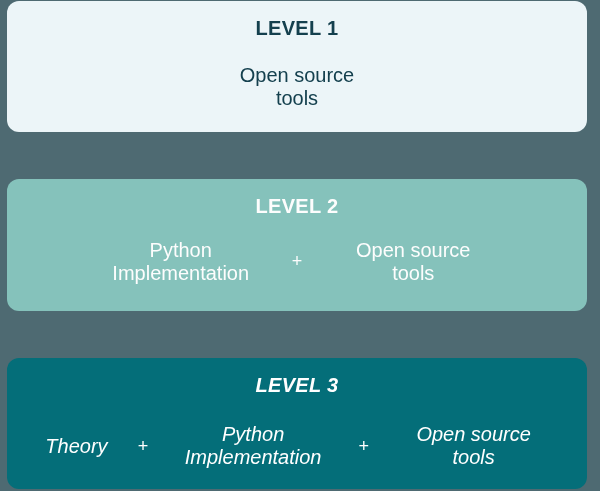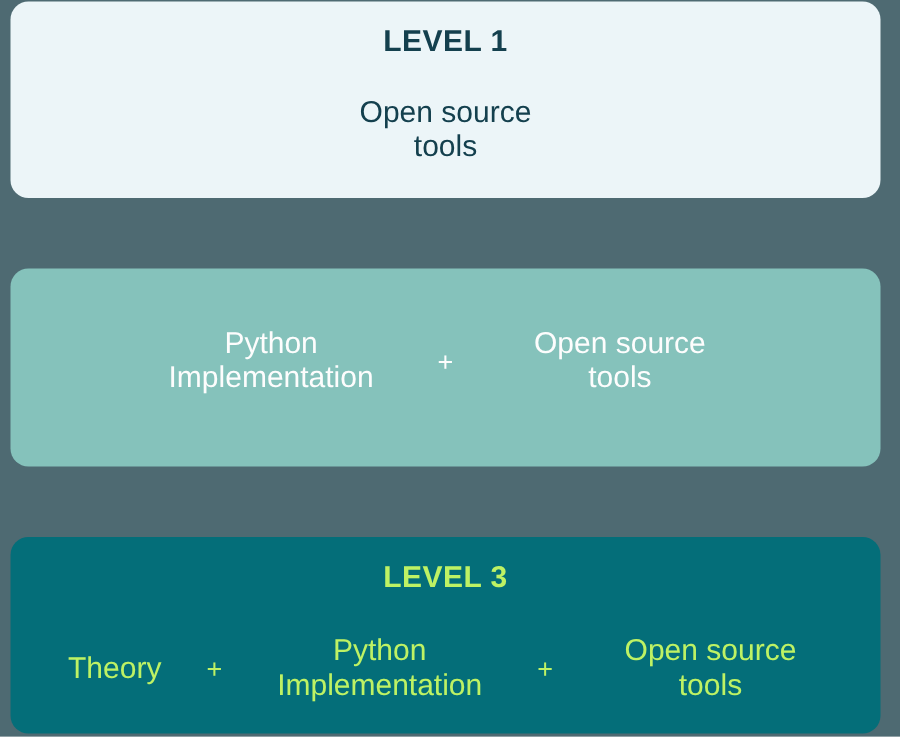--- a/index.html
+++ b/index.html
@@ -50,37 +50,39 @@
     top: 179px;
     height: 132px;
     background: #85c2bb;
     color: #fdfdfd;
   }
   #level2 .card-body { gap: 36px; padding-bottom: 8px; }
   #level3 {
     top: 358px;
     height: 131px;
     background: #046e79;
-    color: #bef264;
+    color: #ffffff;
+    font-style: italic;
   }
   #level3 .card-body { gap: 30px; padding-top: 4px; }
 </style>
 </head>
 <body>
 
 <div class="canvas">
 
   <div class="card" id="level1">
     <div class="card-title">LEVEL 1</div>
     <div class="card-body">
       <div class="item wrap">Open source tools</div>
     </div>
   </div>
 
   <div class="card" id="level2">
+    <div class="card-title">LEVEL 2</div>
     <div class="card-body">
       <div class="item wrap">Python Implementation</div>
       <div class="plus">+</div>
       <div class="item wrap">Open source tools</div>
     </div>
   </div>
 
   <div class="card" id="level3">
     <div class="card-title">LEVEL 3</div>
     <div class="card-body">

